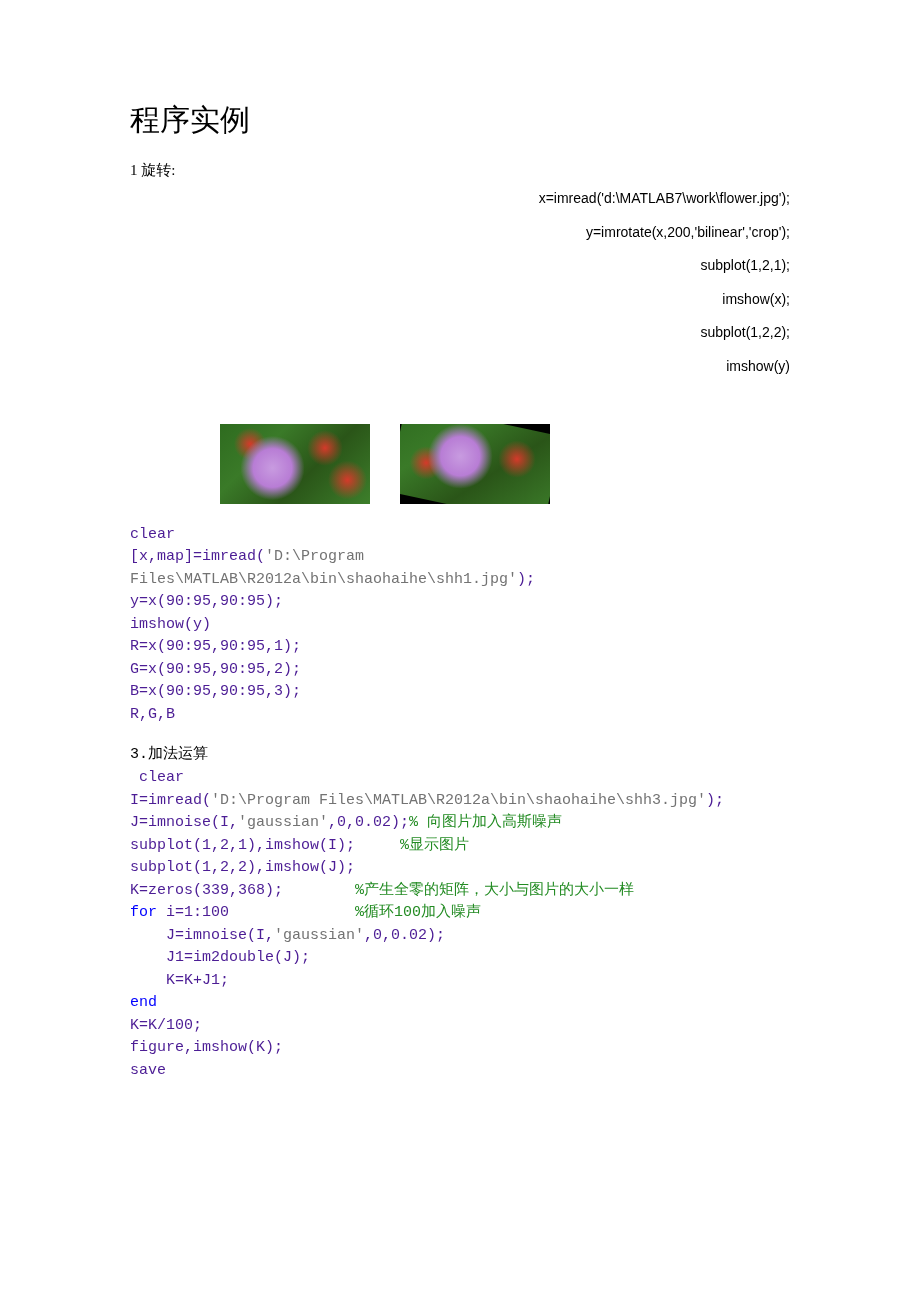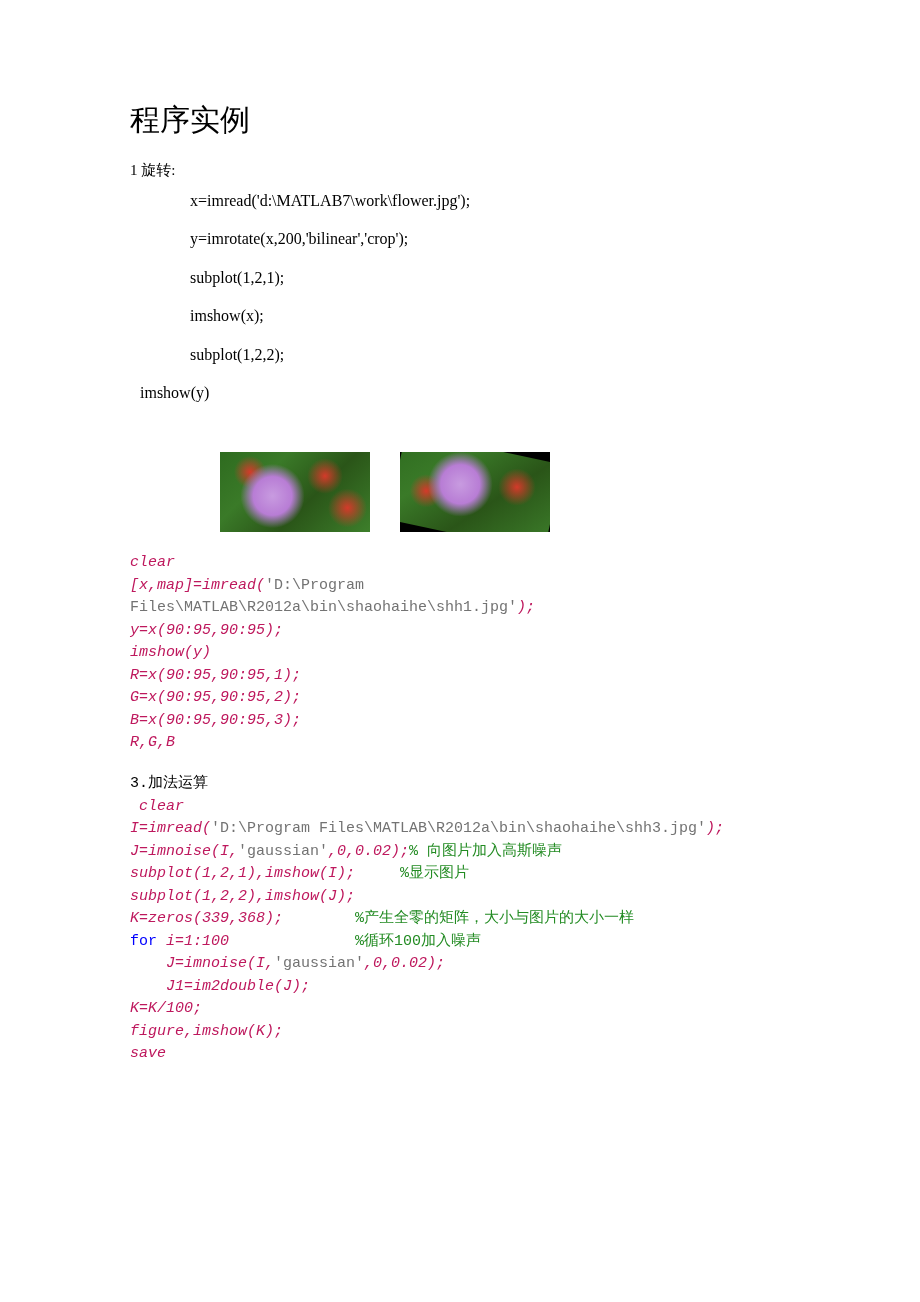--- a/index.html
+++ b/index.html
@@ -24,29 +24,30 @@
     font-family: "SimSun", "宋体", serif;
     margin: 2px 0;
   }
   .code-line {
     font-family: "Courier New", monospace;
     font-size: 15px;
     white-space: pre;
     line-height: 1.5;
   }
   .code-line-wide {
-    font-family: Liberation Serif, serif;
-    font-size: 16px;
+    font-family: Liberation Sans, sans-serif;
+    font-size: 14px;
     white-space: pre;
     line-height: 2.4;
+    text-align: right;
   }
   .indent1 { padding-left: 60px; }
   .indent-sm { padding-left: 10px; }
   .indent-code { padding-left: 36px; }
-  .s-black { color: #be185d; font-style: italic; }
+  .s-black { color: #4c1d95; }
   .s-purple { color: #737373; }
   .s-green { color: #228B22; }
   .s-blue { color: #0000FF; }
   .images-row {
     margin: 40px 0 20px 0;
     display: flex;
     gap: 30px;
     padding-left: 90px;
   }
   .img-box {
@@ -126,18 +127,20 @@
   <div class="block">
     <div class="code-line s-black"> clear</div>
     <div class="code-line"><span class="s-black">I=imread(</span><span class="s-purple">'D:\Program Files\MATLAB\R2012a\bin\shaohaihe\shh3.jpg'</span><span class="s-black">);</span></div>
     <div class="code-line"><span class="s-black">J=imnoise(I,</span><span class="s-purple">'gaussian'</span><span class="s-black">,0,0.02);</span><span class="s-green">% 向图片加入高斯噪声</span></div>
     <div class="code-line"><span class="s-black">subplot(1,2,1),imshow(I);     </span><span class="s-green">%显示图片</span></div>
     <div class="code-line s-black">subplot(1,2,2),imshow(J);</div>
     <div class="code-line"><span class="s-black">K=zeros(339,368);        </span><span class="s-green">%产生全零的矩阵，大小与图片的大小一样</span></div>
     <div class="code-line"><span class="s-blue">for</span><span class="s-black"> i=1:100              </span><span class="s-green">%循环100加入噪声</span></div>
     <div class="code-line indent-code"><span class="s-black">J=imnoise(I,</span><span class="s-purple">'gaussian'</span><span class="s-black">,0,0.02);</span></div>
     <div class="code-line indent-code s-black">J1=im2double(J);</div>
+    <div class="code-line indent-code s-black">K=K+J1;</div>
+    <div class="code-line s-blue">end</div>
     <div class="code-line s-black">K=K/100;</div>
     <div class="code-line s-black">figure,imshow(K);</div>
     <div class="code-line s-black">save</div>
   </div>
 
 </div>
 
 </body></html>

